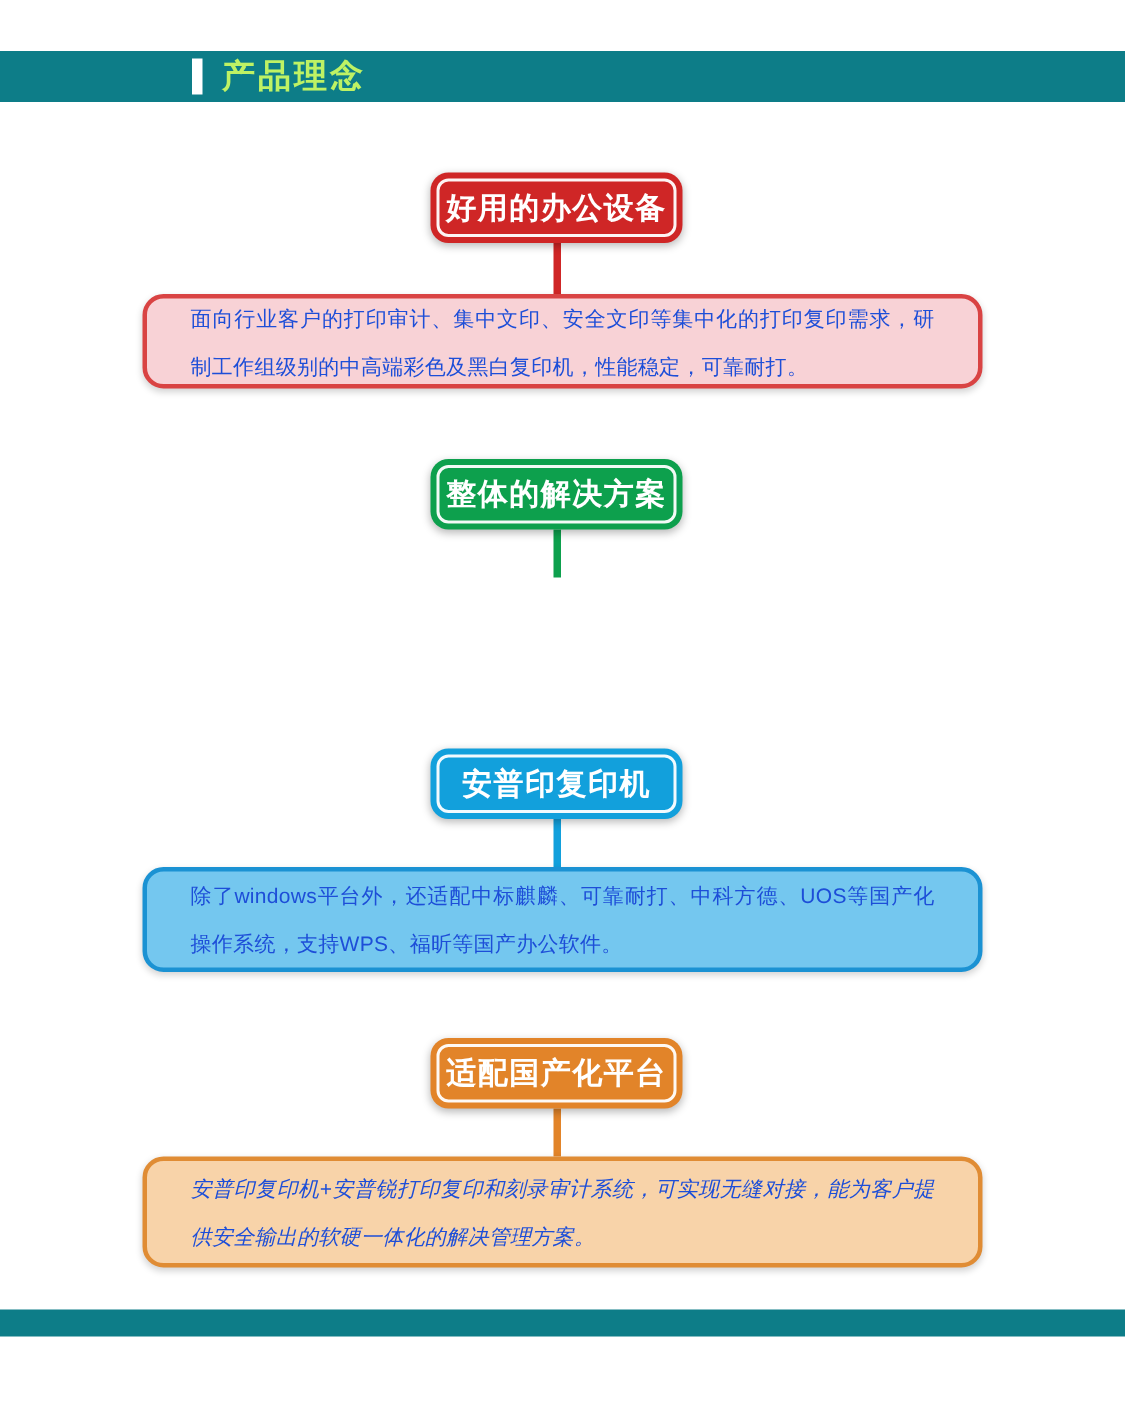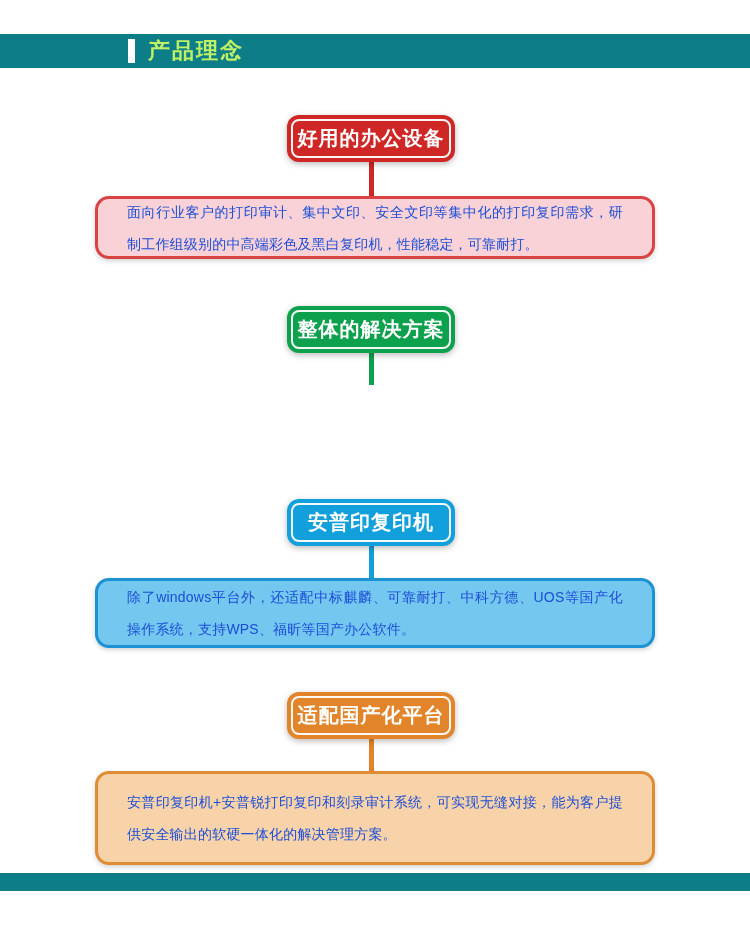--- a/index.html
+++ b/index.html
@@ -103,21 +103,21 @@
     background: var(--fill);
     border-radius: 14px;
     display: flex;
     align-items: center;
     padding: 0 29px;
     box-shadow: 0 2px 5px rgba(0,0,0,0.18);
     z-index: 2;
   }
   .sec-1 .desc-box { height: 63px; }
   .sec-2 .desc-box, .sec-3 .desc-box { height: 70px; }
-  .sec-4 .desc-box { height: 94px; }
+  .sec-4 .desc-box { height: 74px; font-style: italic; }
   .desc-text {
     font-size: 14px;
     line-height: 32px;
     color: #1d4ed8;
     letter-spacing: 0.2px;
     text-align: justify;
   }
 
   
   .sec-1 { --badge: #cf2626; --fill: #f8d2d6; --border: #d94343; }

